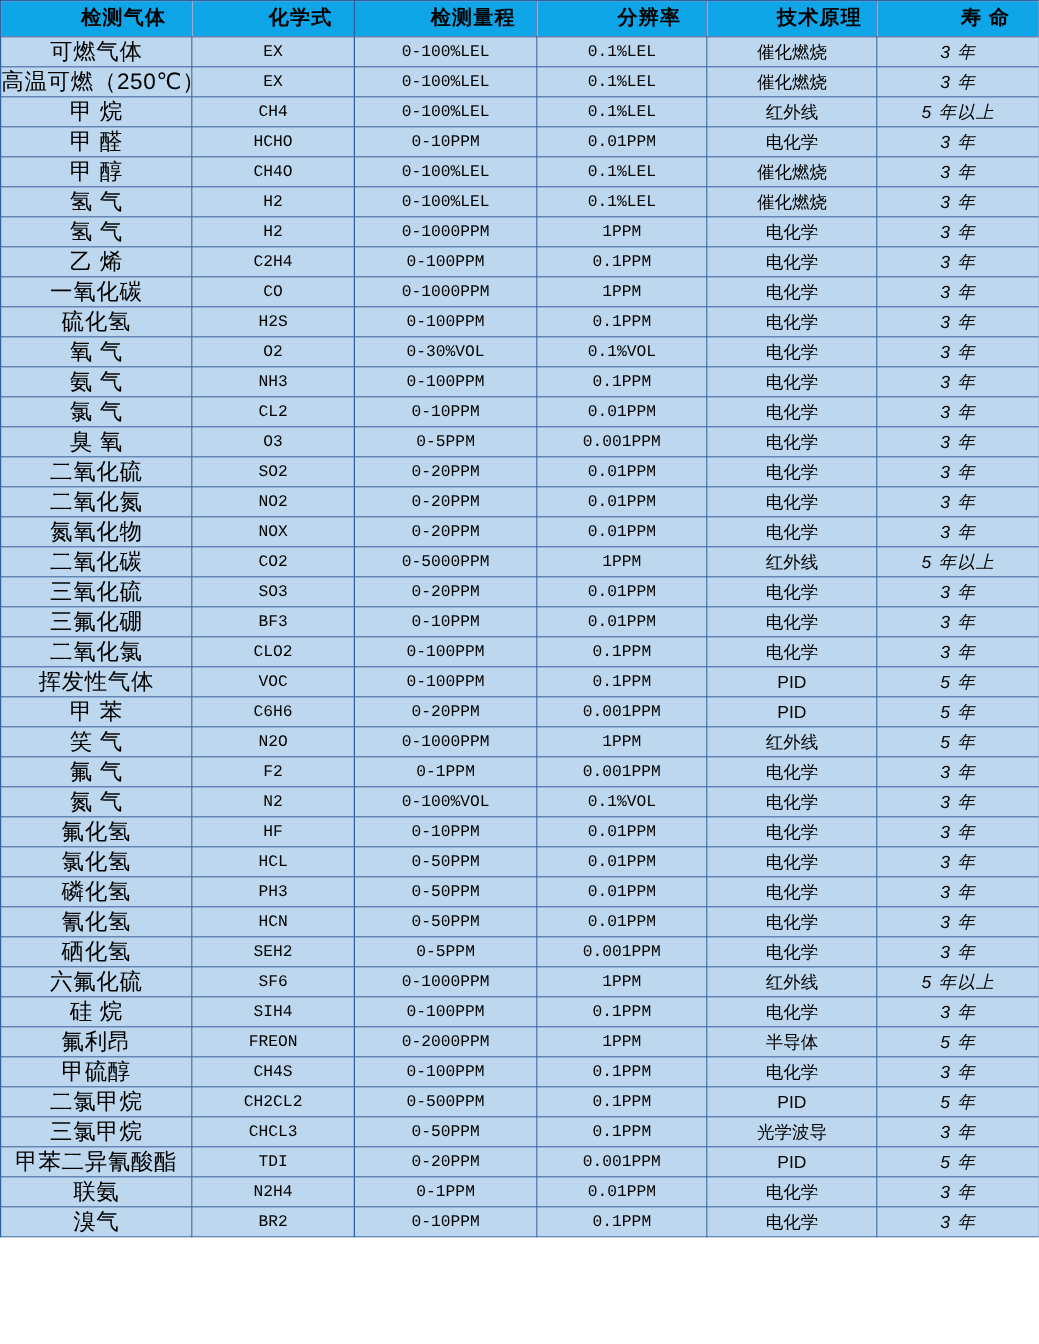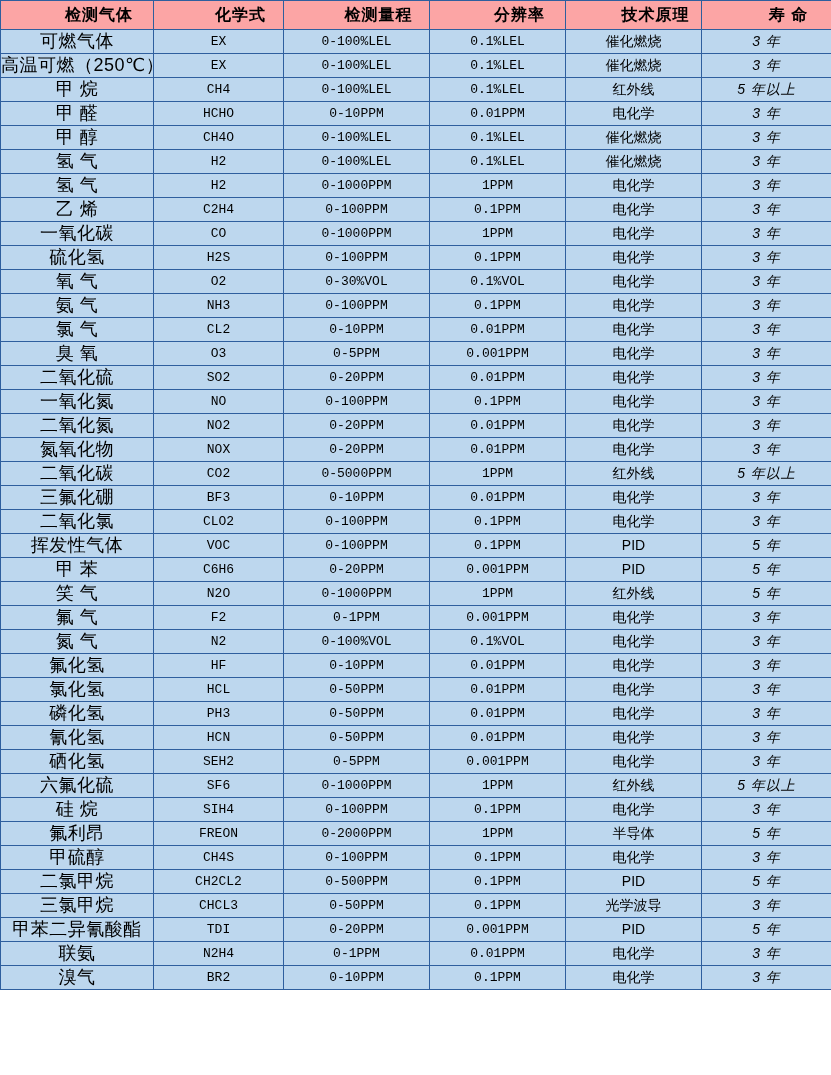--- a/index.html
+++ b/index.html
@@ -35,21 +35,21 @@
     line-height: 23px;
     overflow: hidden;
     white-space: nowrap;
   }
   #gas-table thead th {
     height: 28px;
     line-height: 28px;
     font-size: 16px;
     font-weight: bold;
     letter-spacing: 1px;
-    background: #fca5a5;
+    background: #0ea5e9;
     padding-left: 44px;
   }
   #gas-table td.col-name {
     font-size: 18px;
     letter-spacing: 0.5px;
   }
   #gas-table td.col-formula,
   #gas-table td.col-range,
   #gas-table td.col-res,
   #gas-table td.col-life {
@@ -203,28 +203,20 @@
       </tr>
       <tr>
         <td class="col-name">二氧化硫</td>
         <td class="col-formula">SO2</td>
         <td class="col-range">0-20PPM</td>
         <td class="col-res">0.01PPM</td>
         <td class="col-principle">电化学</td>
         <td class="col-life">3 年</td>
       </tr>
       <tr>
-        <td class="col-name">一氧化氮</td>
-        <td class="col-formula">NO</td>
-        <td class="col-range">0-100PPM</td>
-        <td class="col-res">0.1PPM</td>
-        <td class="col-principle">电化学</td>
-        <td class="col-life">3 年</td>
-      </tr>
-      <tr>
         <td class="col-name">二氧化氮</td>
         <td class="col-formula">NO2</td>
         <td class="col-range">0-20PPM</td>
         <td class="col-res">0.01PPM</td>
         <td class="col-principle">电化学</td>
         <td class="col-life">3 年</td>
       </tr>
       <tr>
         <td class="col-name">氮氧化物</td>
         <td class="col-formula">NOX</td>
@@ -233,20 +225,28 @@
         <td class="col-principle">电化学</td>
         <td class="col-life">3 年</td>
       </tr>
       <tr>
         <td class="col-name">二氧化碳</td>
         <td class="col-formula">CO2</td>
         <td class="col-range">0-5000PPM</td>
         <td class="col-res">1PPM</td>
         <td class="col-principle">红外线</td>
         <td class="col-life">5 年以上</td>
+      </tr>
+      <tr>
+        <td class="col-name">三氧化硫</td>
+        <td class="col-formula">SO3</td>
+        <td class="col-range">0-20PPM</td>
+        <td class="col-res">0.01PPM</td>
+        <td class="col-principle">电化学</td>
+        <td class="col-life">3 年</td>
       </tr>
       <tr>
         <td class="col-name">三氟化硼</td>
         <td class="col-formula">BF3</td>
         <td class="col-range">0-10PPM</td>
         <td class="col-res">0.01PPM</td>
         <td class="col-principle">电化学</td>
         <td class="col-life">3 年</td>
       </tr>
       <tr>

